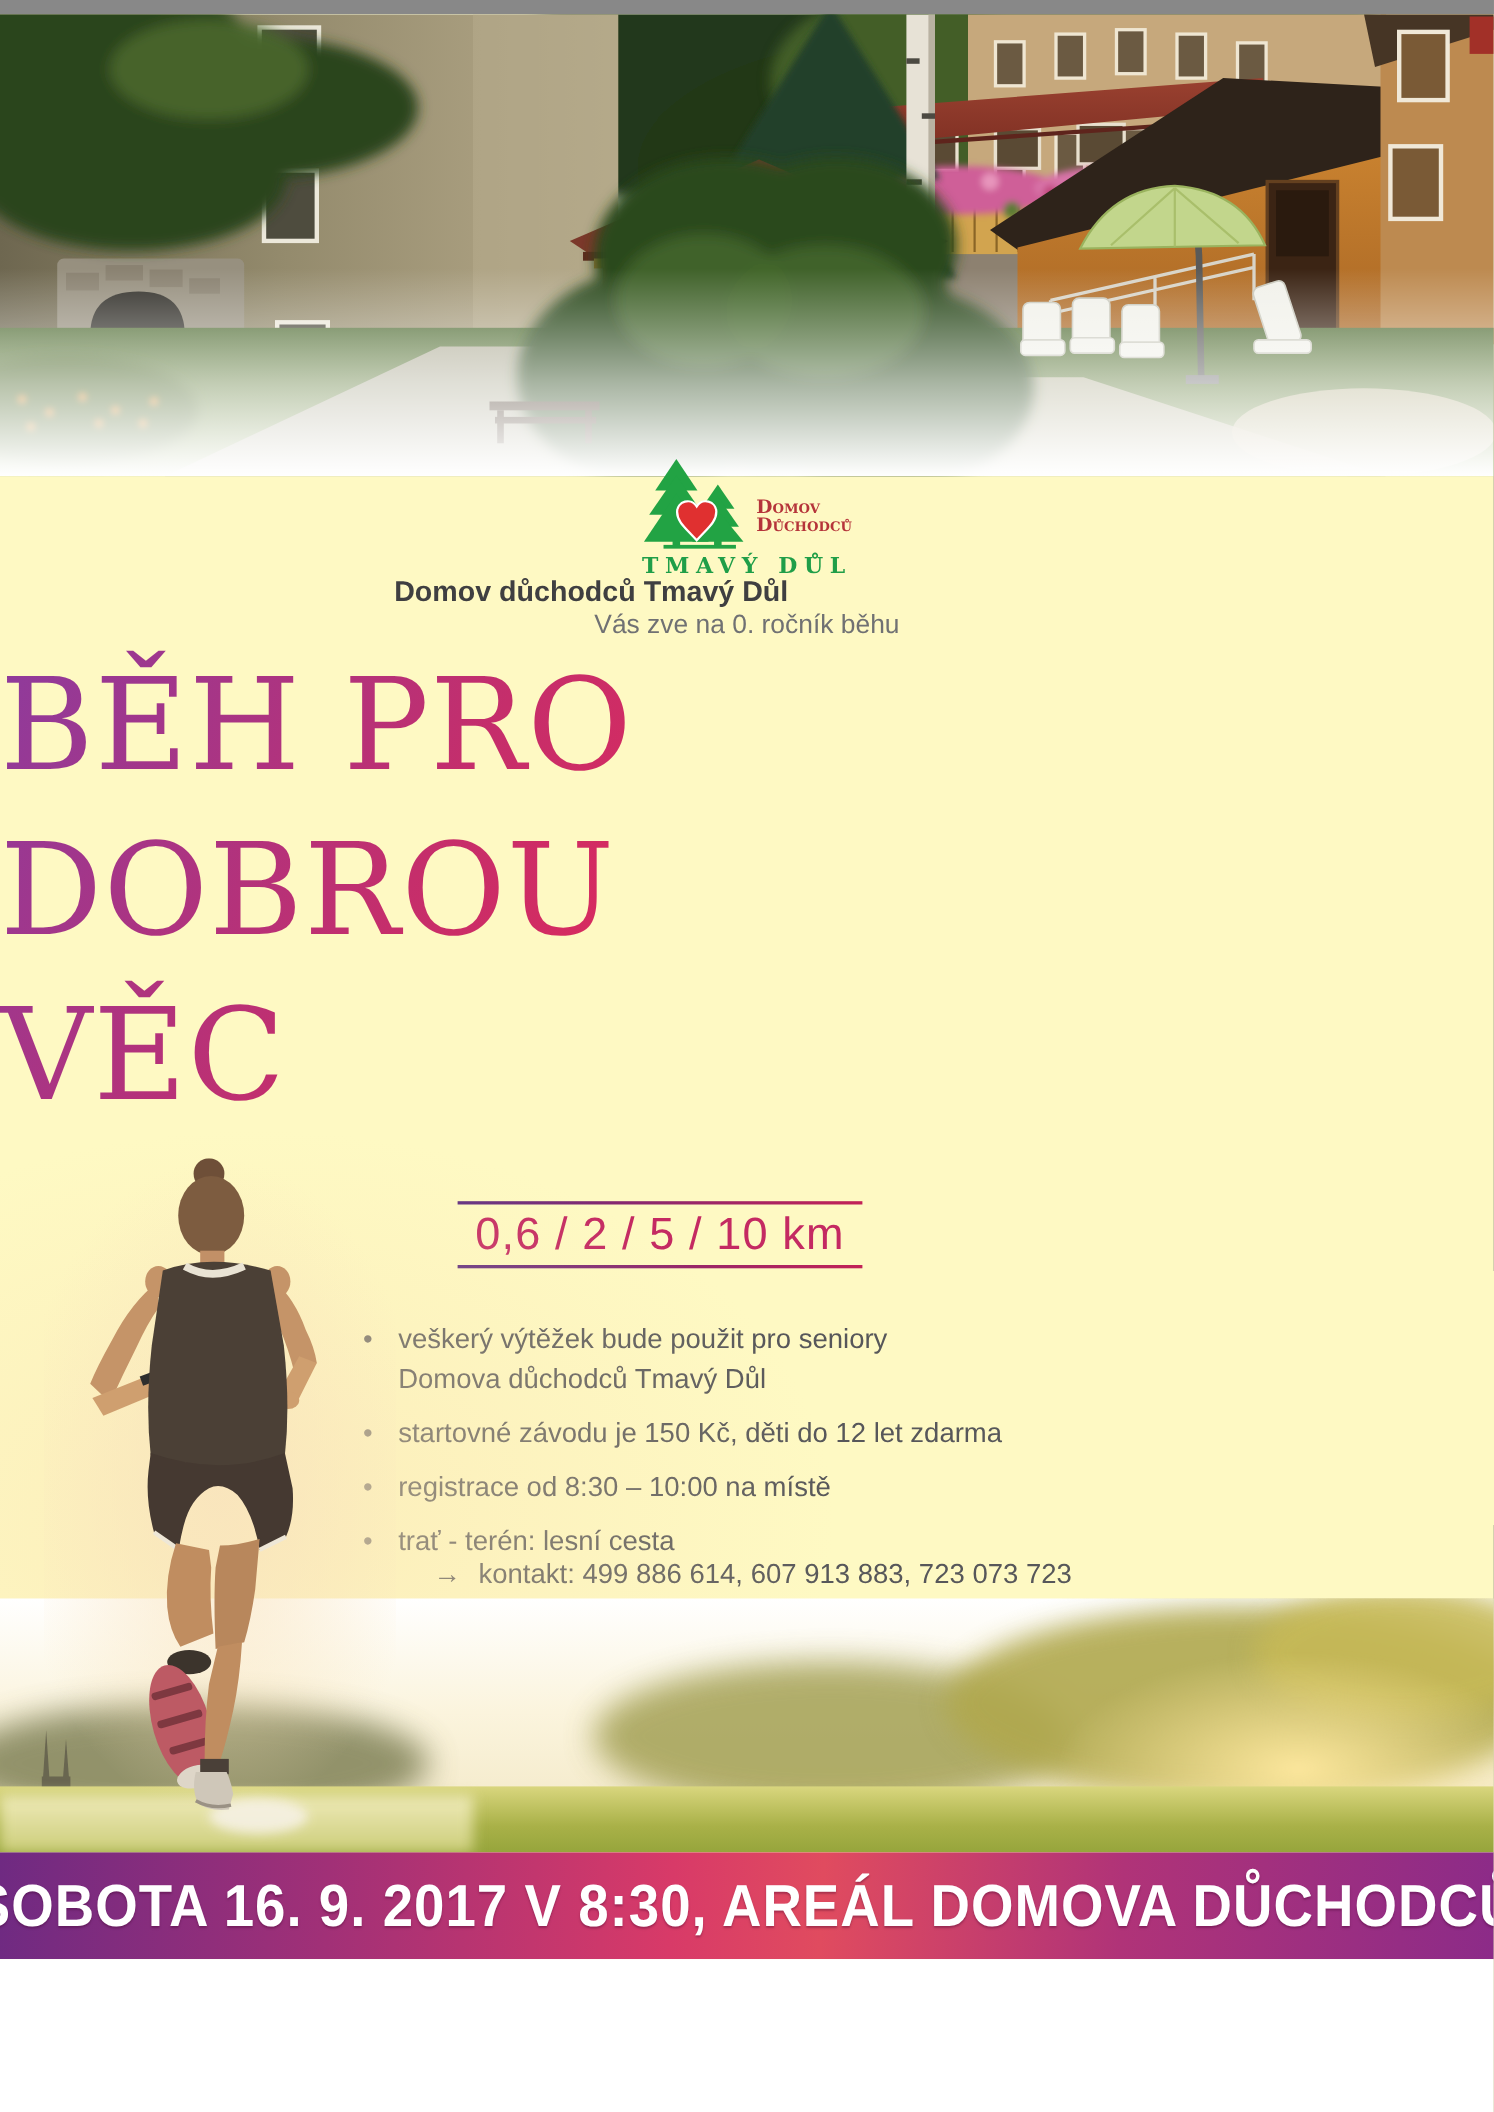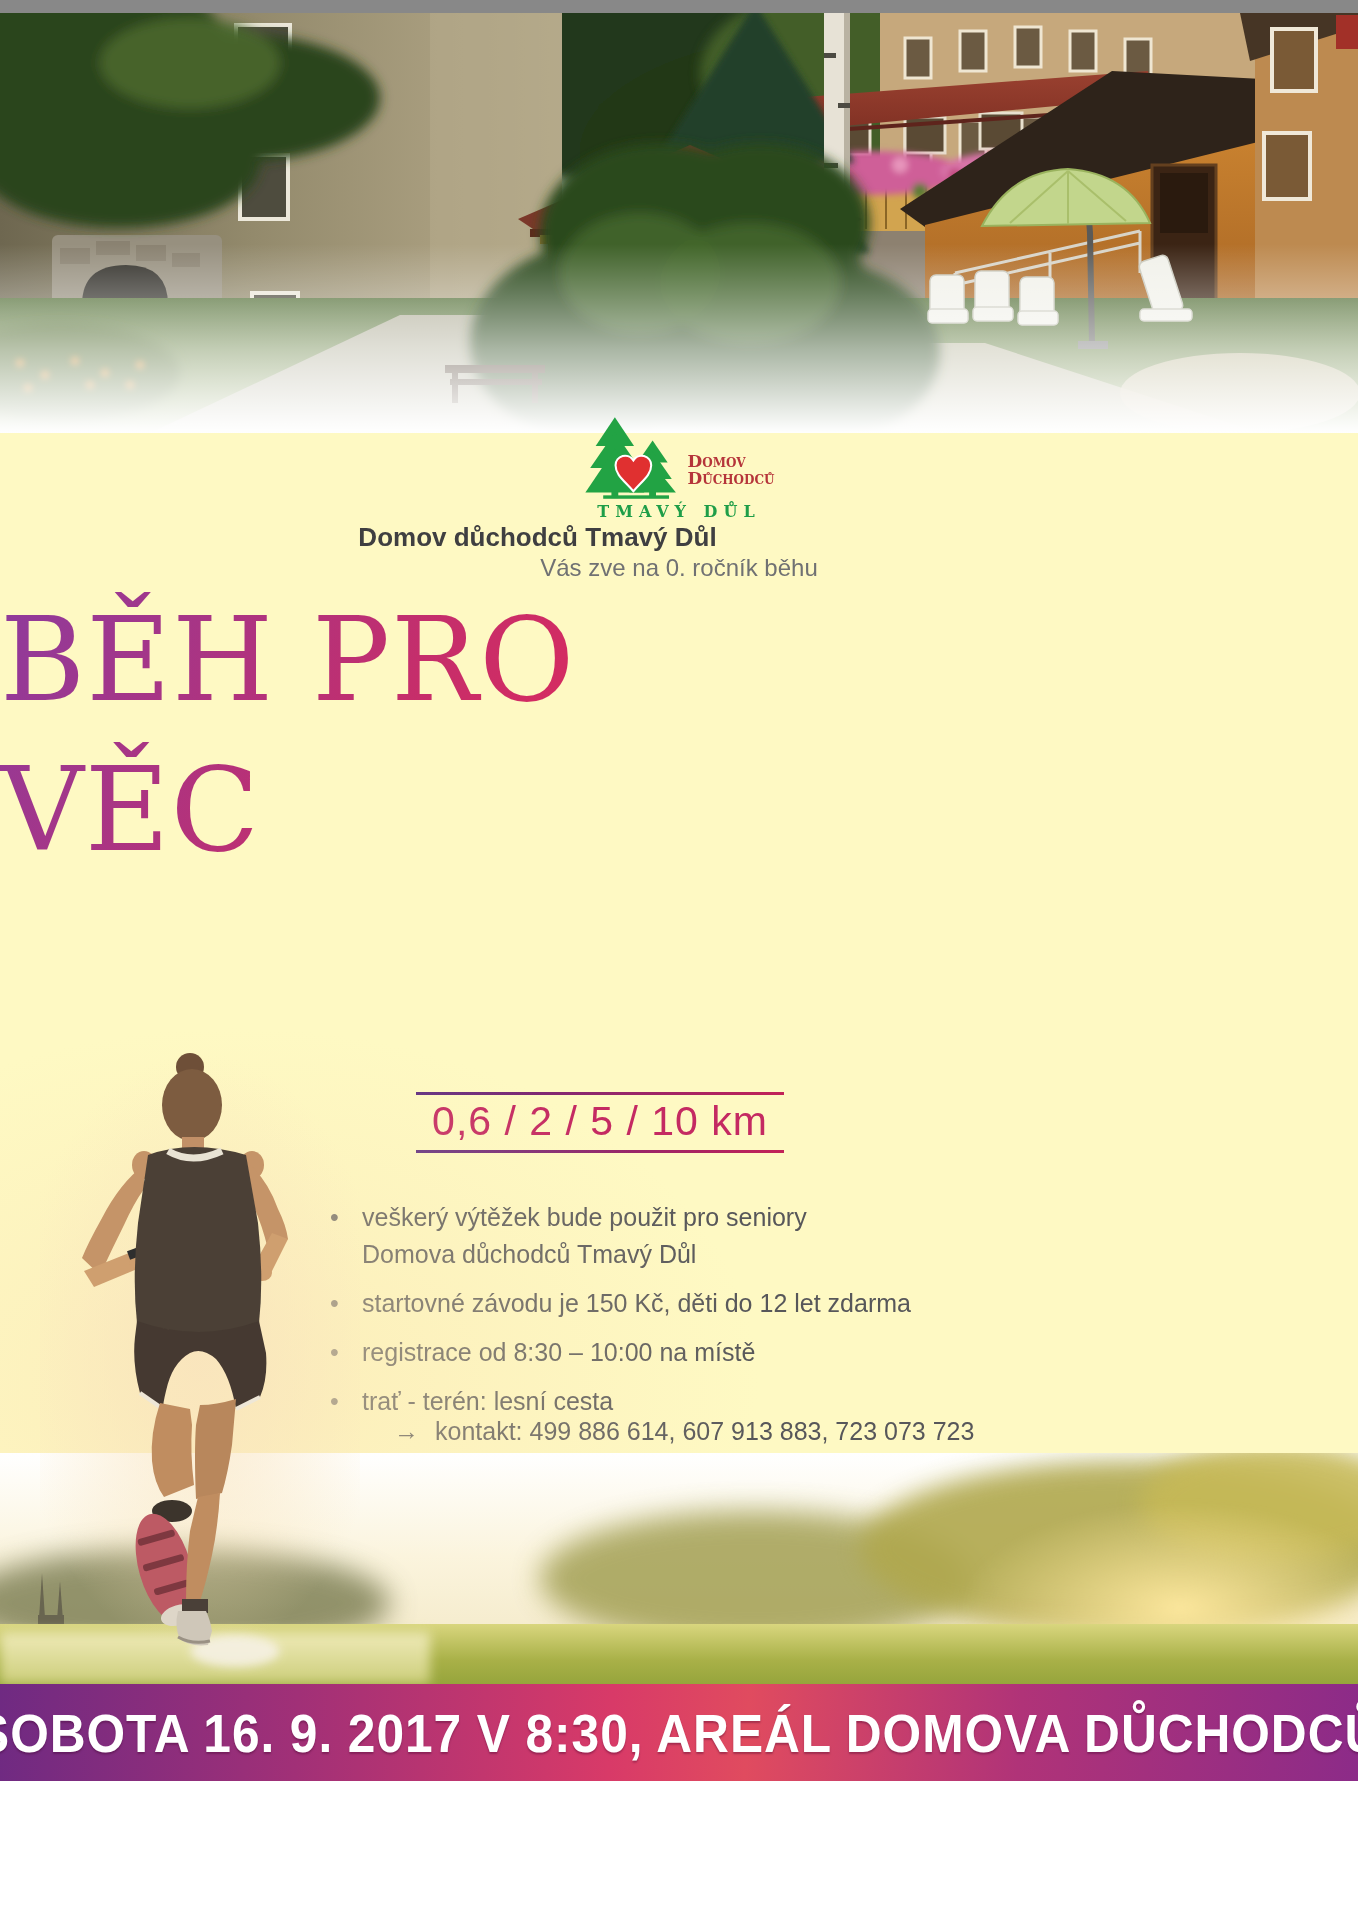--- a/index.html
+++ b/index.html
@@ -8,21 +8,21 @@
 
   
   .photo-top{position:absolute;left:0;top:0;width:1358px;height:420px;}
 
   
   .logo-block{position:absolute;left:0;top:404px;width:1358px;text-align:center;}
   .logo-row{display:flex;align-items:flex-end;justify-content:center;gap:8px;}
   .logo-names{text-align:left;font-family:"DejaVu Serif",serif;color:#b5343a;
               font-variant:small-caps;font-weight:bold;font-size:17px;line-height:17px;padding-bottom:14px;}
   .logo-sub{font-family:"DejaVu Serif",serif;color:#1f9e48;font-weight:bold;
-            font-size:16px;letter-spacing:6px;margin-top:1px;}
+            font-size:20px;letter-spacing:6px;margin-top:1px;}
 
   .intro-1{position:absolute;left:0;top:509px;width:1075px;text-align:center;
            font-size:26px;font-weight:bold;color:#3f3f41;}
   .intro-2{position:absolute;left:0;top:541px;width:1358px;text-align:center;
            font-size:24px;color:#707173;}
 
   
   .title{position:absolute;left:0;top:572px;width:1200px;margin:0;text-align:left;
          font-family:"DejaVu Serif",serif;font-weight:normal;
          font-size:116px;line-height:150px;letter-spacing:1px;
@@ -336,20 +336,21 @@
       </div>
     </div>
     <div class="logo-sub">TMAVÝ DŮL</div>
   </div>
 
   <div class="intro-1">Domov důchodců Tmavý Důl</div>
   <div class="intro-2">Vás zve na 0. ročník běhu</div>
 
   <h1 class="title">
     <span>BĚH PRO</span>
+    <span>DOBROU</span>
     <span>VĚC</span>
   </h1>
 
   <div class="km-wrap">
     <div class="km-line"></div>
     <div class="km-text">0,6 / 2 / 5 / 10 km</div>
     <div class="km-line"></div>
   </div>
 
   <ul class="bullets">

